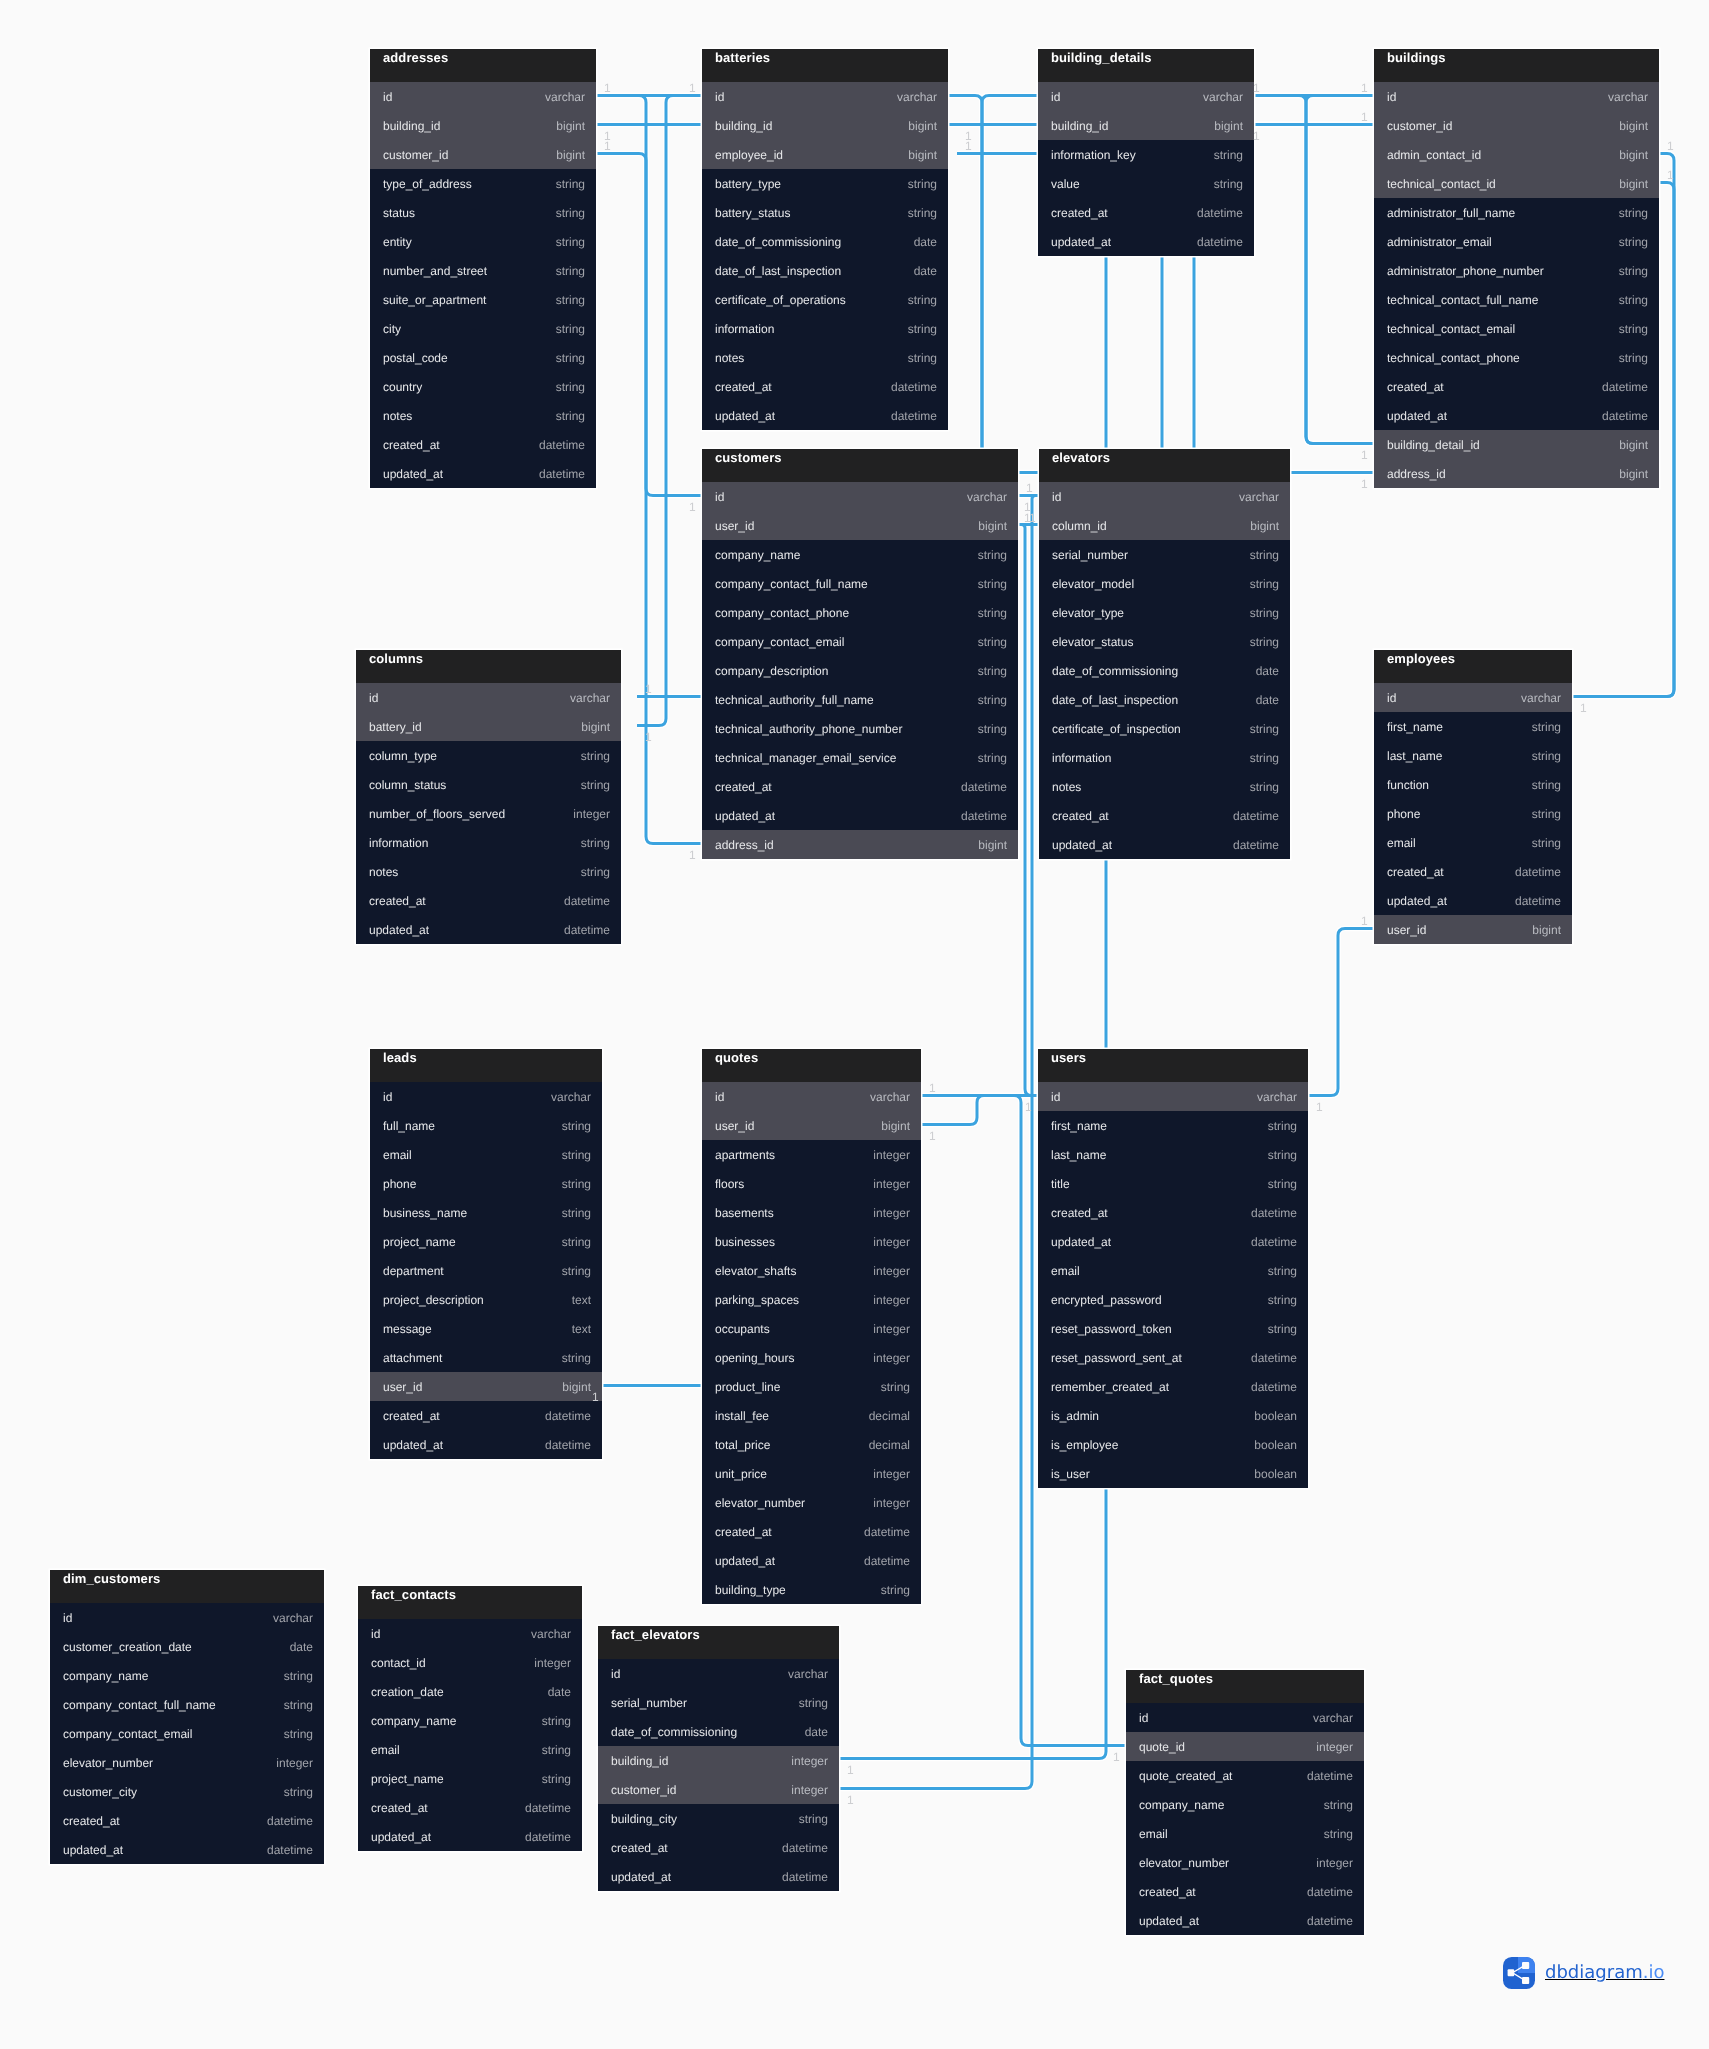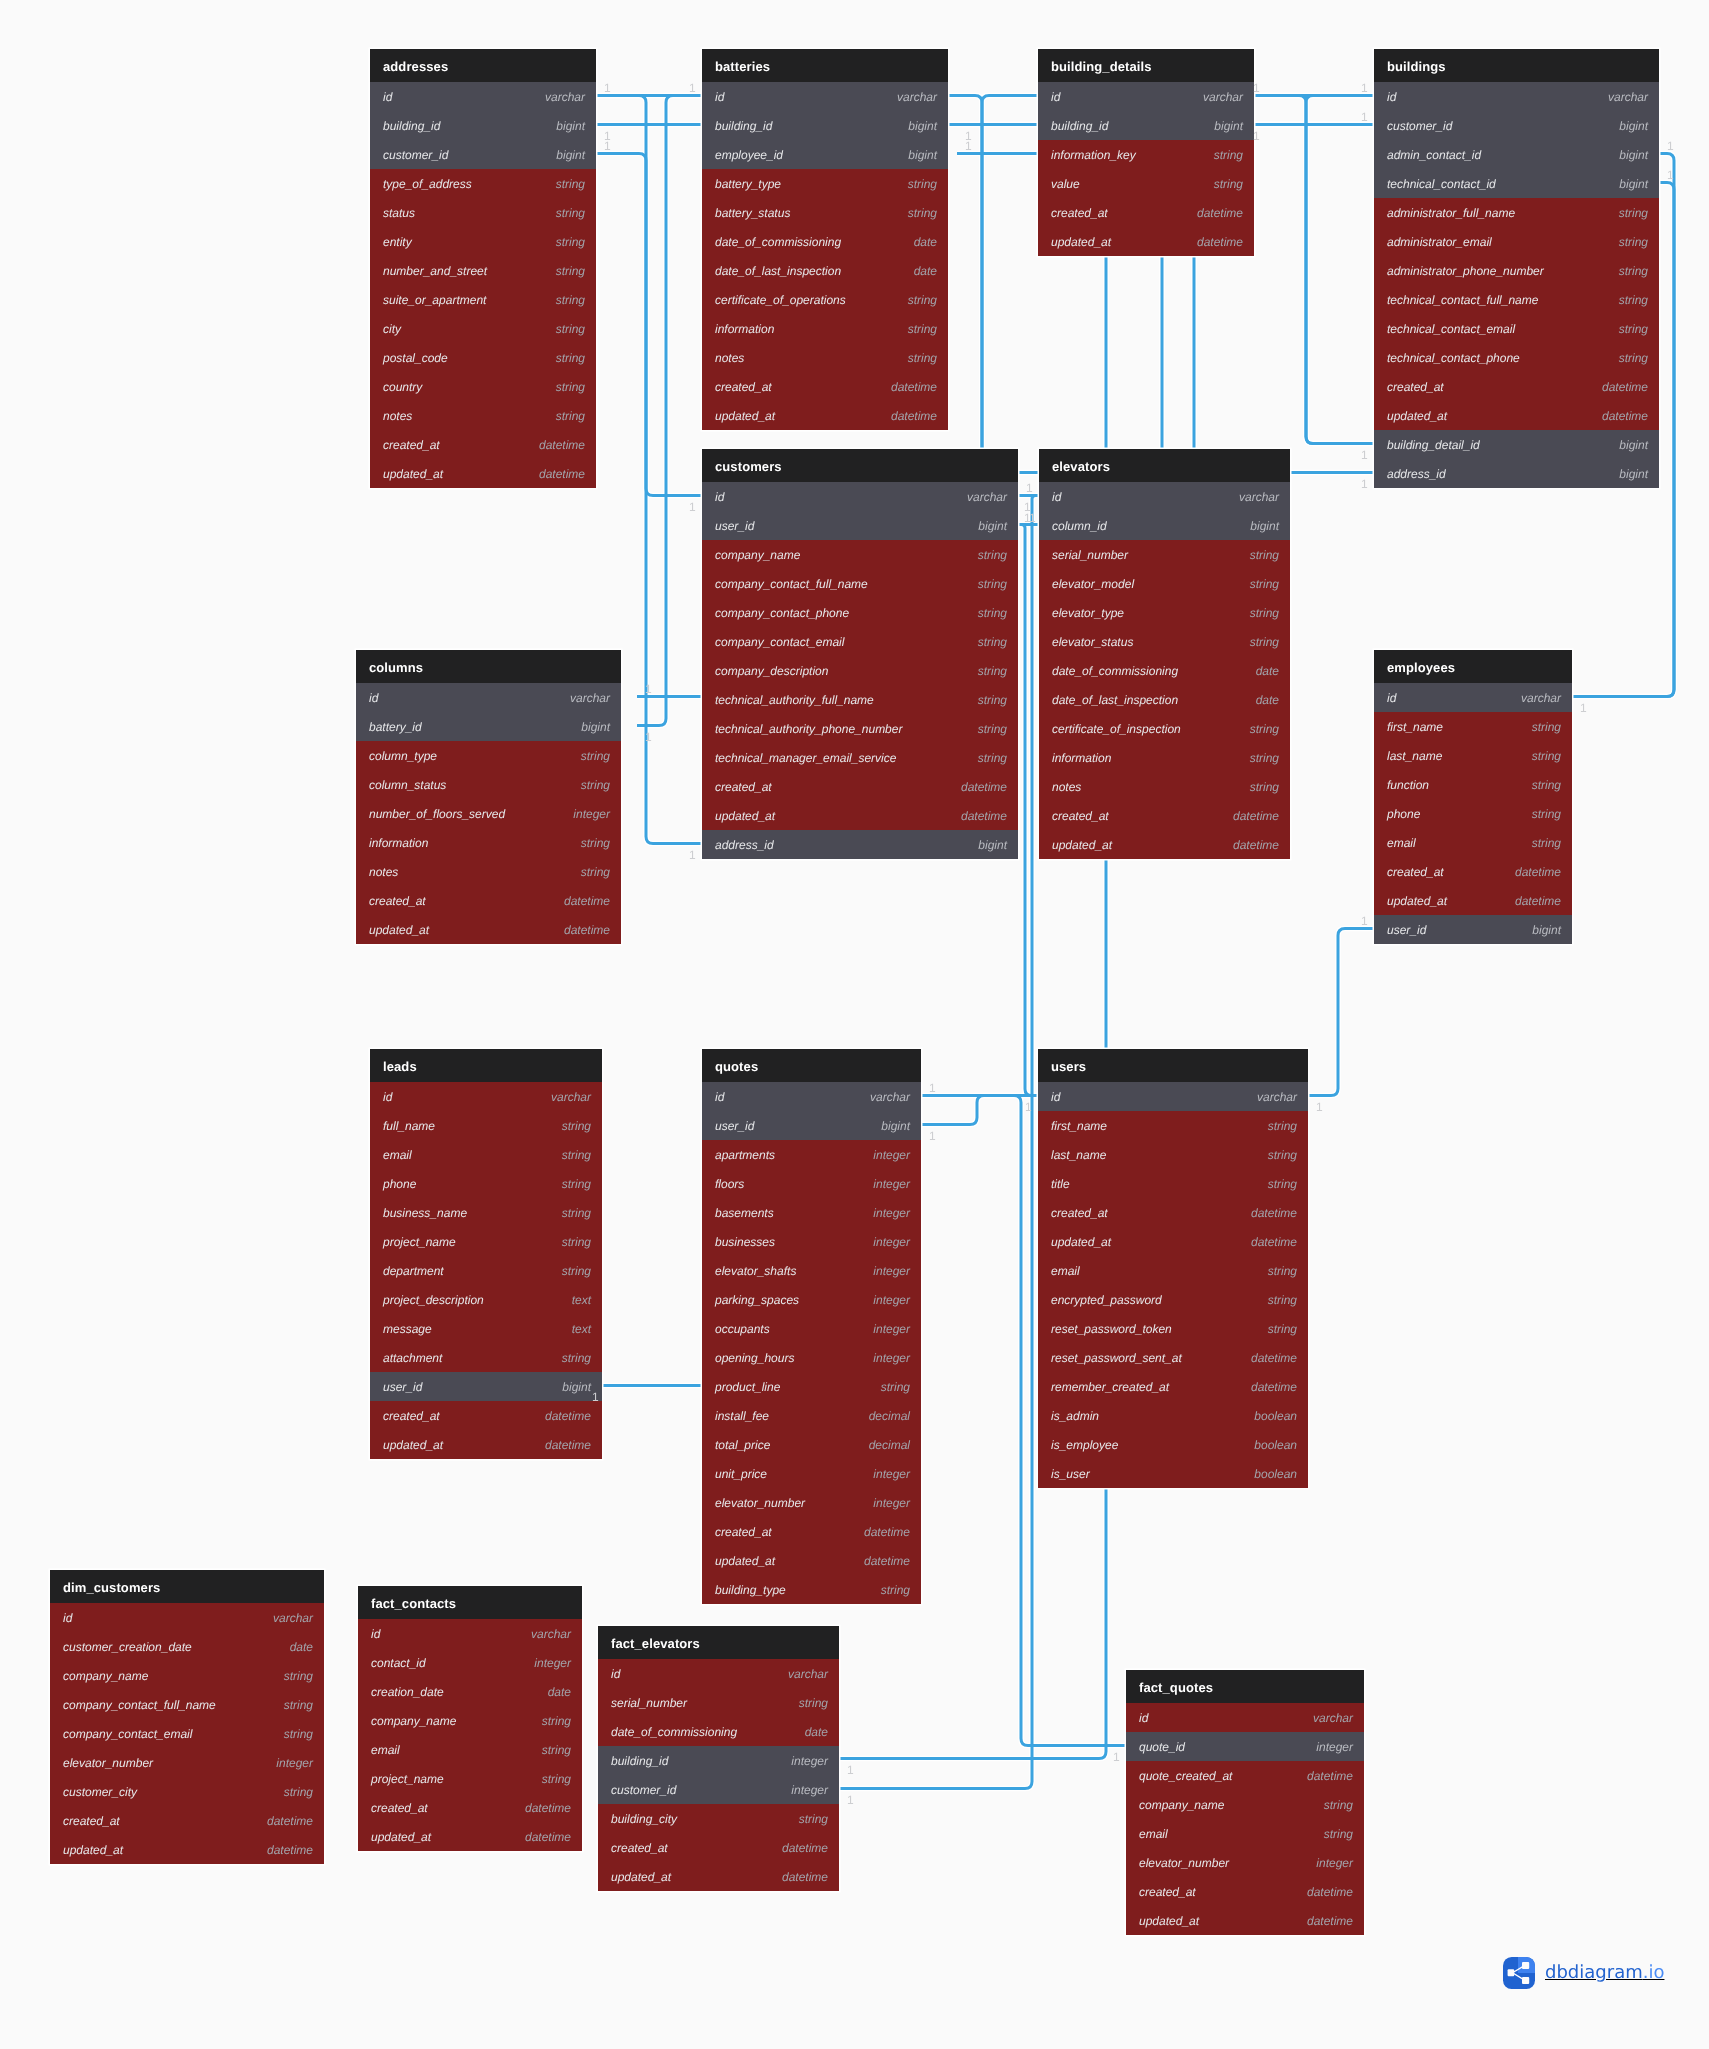--- a/index.html
+++ b/index.html
@@ -4,23 +4,23 @@
 <title>ER Diagram</title>
 <style>
   html,body{margin:0;padding:0;}
   body{width:1709px;height:2049px;background:#fafafa;
        font-family:"Liberation Sans",sans-serif;-webkit-font-smoothing:antialiased;text-rendering:geometricPrecision;}
   #canvas{position:relative;width:1709px;height:2049px;overflow:hidden;background:#fafafa;}
   #wires{position:absolute;left:0;top:0;width:1709px;height:2049px;}
   .wire-halo{stroke:#ffffff;stroke-width:5.5;fill:none;stroke-linecap:butt;}
   .wire{stroke:#3ba3df;stroke-width:3;fill:none;stroke-linecap:butt;}
   .tbl{position:absolute;box-sizing:border-box;box-shadow:0 0 0 1.5px #ffffff;}
-  .tbl-head{height:32px;background:#212122;display:flex;align-items:center;padding:1px 13px 0;}
+  .tbl-head{height:32px;background:#212122;display:flex;padding:1px 13px 0;}
   .tbl-title{font-size:13px;font-weight:bold;color:#fff;letter-spacing:0.1px;}
-  .tbl-body{background:#7f1d1d;font-style:italic;}
+  .tbl-body{background:#0f172a;}
   .row{height:29px;display:flex;align-items:center;justify-content:space-between;
        padding:1px 11px 0 13px;box-sizing:border-box;}
   .row.key{background:#4a4a54;}
   .fname{font-size:12px;color:#e6e7e9;white-space:nowrap;}
   .ftype{font-size:12px;color:#a2a4ab;white-space:nowrap;padding-left:18px;}
   .row.key .ftype{color:#b9bbc1;}
   .card{position:absolute;font-size:12px;color:#cdced1;line-height:12px;}
   .logo{position:absolute;display:flex;align-items:center;height:32px;text-decoration:underline;}
   .logo-mark{width:32px;height:32px;display:block;}
   .logo-text{font-size:18px;margin-left:10px;font-family:"DejaVu Sans",sans-serif;

